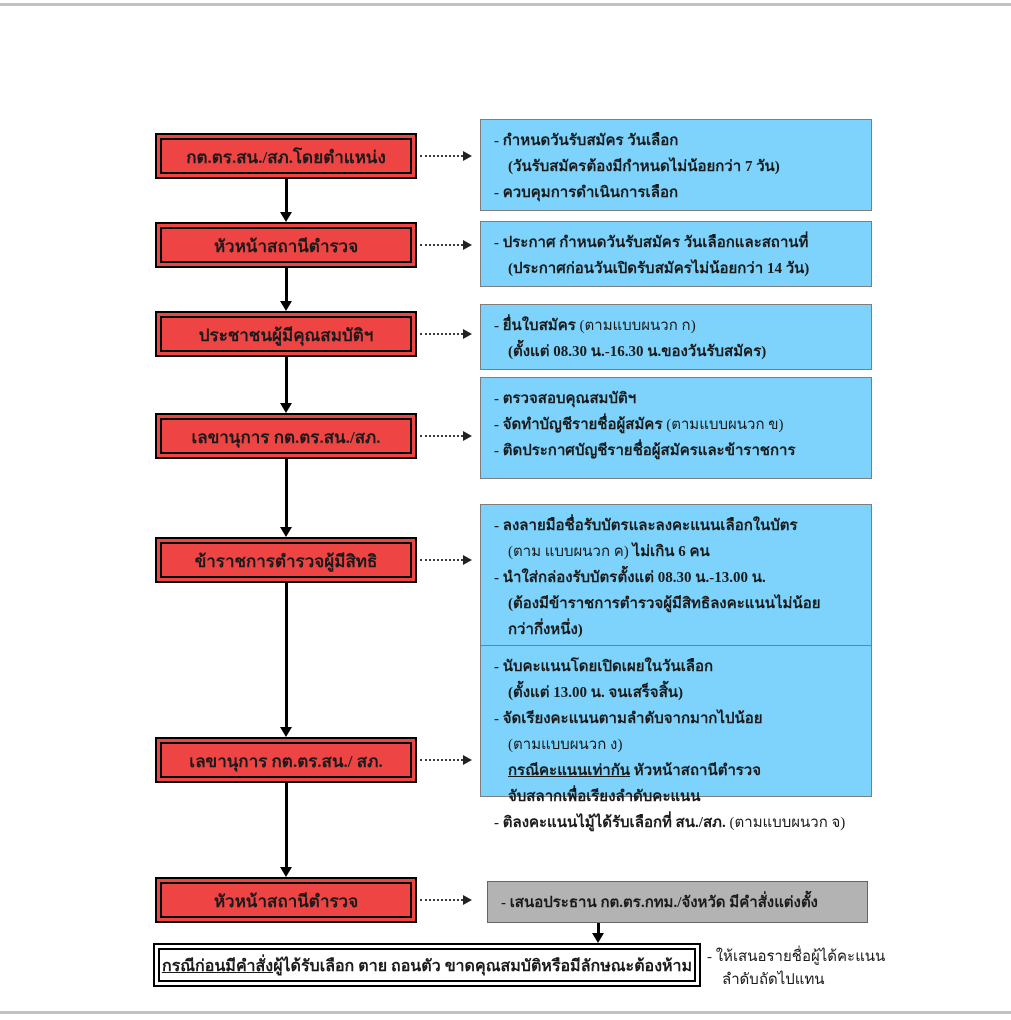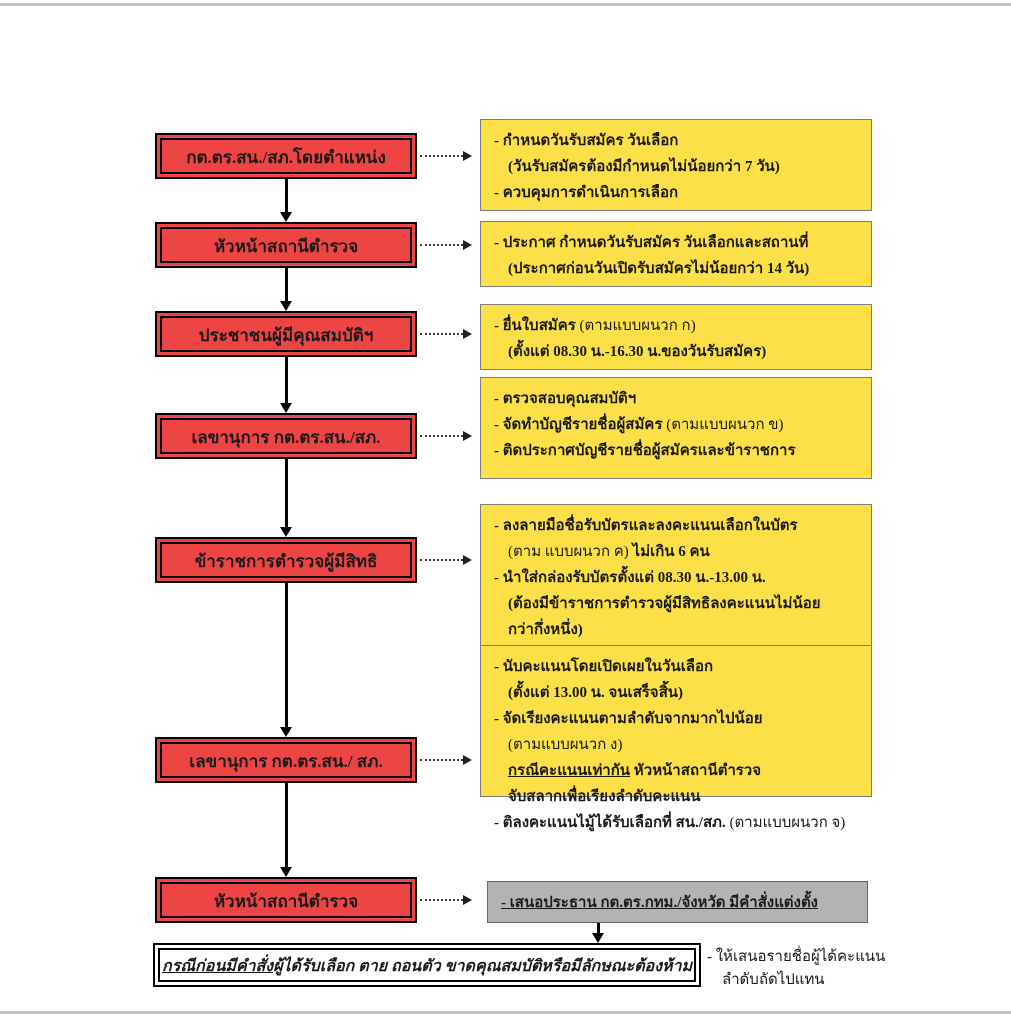--- a/index.html
+++ b/index.html
@@ -42,33 +42,33 @@
     border: 2px solid #000;
     display: flex; align-items: center; justify-content: center;
     font-size: 17px; font-weight: 700;
     white-space: nowrap;
   }
 
   
   .detail-box {
     position: absolute;
     left: 480px; width: 392px;
-    background: #fde047;
+    background: #7dd3fc;
     border: 1px solid #7d7d7d;
     padding: 7px 10px 5px 13px;
     font-size: 15px;
     line-height: 26px;
     font-weight: 700;
   }
   .detail-box.dark {
     left: 487px; width: 381px;
     background: #b3b3b3;
     border: 1px solid #666;
     display: flex; align-items: center;
-    padding-top: 0; padding-bottom: 0; text-decoration: underline;
+    padding-top: 0; padding-bottom: 0;
   }
   .ln { display: block; }
   .ln.ind { padding-left: 14px; }
   .norm { font-weight: 400; }
   .ul { text-decoration: underline; }
 
   
   .dotted-arrow {
     position: absolute;
     left: 420px; width: 52px; height: 14px;
@@ -103,21 +103,20 @@
     border: 2px solid #000;
     padding: 3px;
     background: #fff;
   }
   .exception-inner {
     width: 100%; height: 100%;
     border: 2px solid #000;
     display: flex; align-items: center; justify-content: center;
     font-size: 16px; font-weight: 700;
     white-space: nowrap;
-    font-style: italic;
   }
   .side-note {
     position: absolute;
     left: 707px; top: 945px; width: 220px;
     font-size: 15px; line-height: 23px; font-weight: 400;
   }
   .side-note .ind { padding-left: 15px; }
 </style>
 </head>
 <body>

